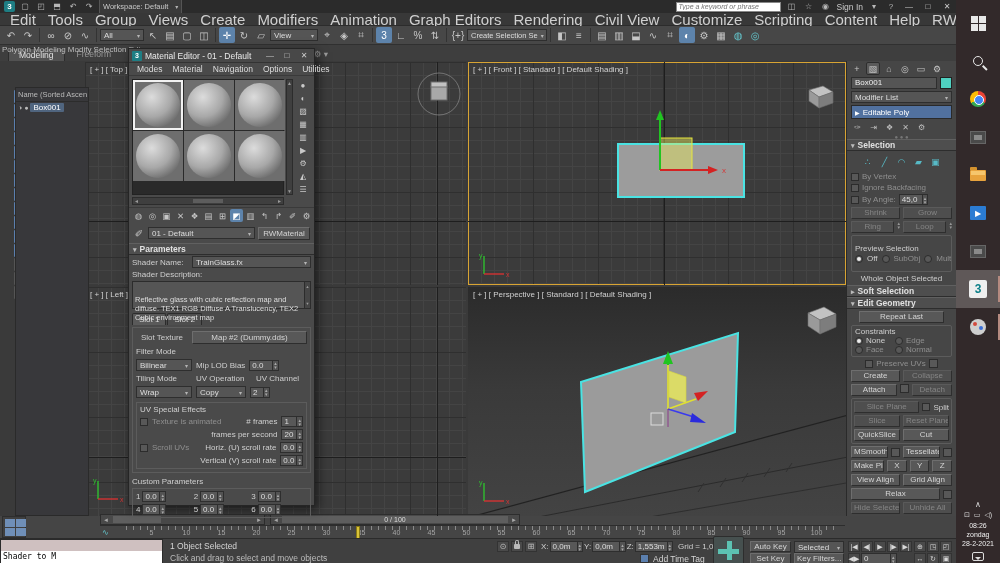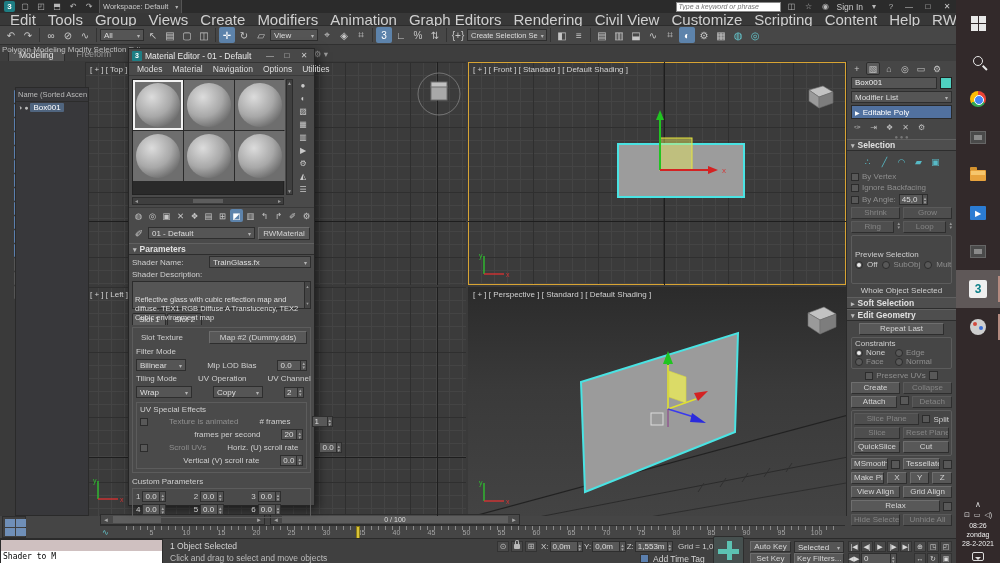--- a/index.html
+++ b/index.html
@@ -146,21 +146,21 @@
   #shaderdesc{background:#555;border:1px solid #2c2c2c;color:#ddd;font-size:7.5px;line-height:9px;
      padding:13px 2px;height:28px;position:relative}
   #shaderdesc .vs{position:absolute;right:0;top:0;bottom:0;width:6px;background:#464646;
      border-left:1px solid #2c2c2c;display:flex;flex-direction:column;justify-content:space-between;
      font-size:4px;color:#999;align-items:center}
   .tabs{display:flex;gap:1px;margin-top:2px}
   .tab{font-size:8px;color:#ddd;background:#4e4e4e;border:1px solid #2c2c2c;border-bottom:none;
      padding:1px 6px;border-radius:2px 2px 0 0}
   .tab.sel{background:#5a5a5a}
   #slotpanel{border:1px solid #5c5c5c;padding:3px 3px;display:flex;flex-direction:column;gap:3px}
-  .merow{display:flex;align-items:center;gap:21px}
+  .merow{display:flex;align-items:center;gap:4px}
   .right{justify-content:flex-end}
   #uvfx{border:1px solid #5c5c5c;padding:2px 3px;display:flex;flex-direction:column;gap:2px;margin-top:1px}
   #customband{margin-top:2px}
   #custombox{border:1px solid #5c5c5c;padding:2px 3px;display:grid;grid-template-columns:1fr 1fr 1fr;gap:2px}
   .cpcell{display:flex;align-items:center;gap:2px;font-size:8px}
 
   
   #layoutbtn{position:absolute;left:2px;top:516px;width:24px;height:22px;background:#3f3f3f;
      display:grid;grid-template-columns:10px 10px;grid-auto-rows:8px;gap:1px;padding:2px;border:1px solid #2e2e2e}
   #layoutbtn i{background:#6f8fb8}
@@ -541,21 +541,21 @@
       <div class="btnpair">
         <div class="b dis">Shrink</div>
         <div class="b dis">Grow</div>
       </div>
       <div class="btnpair">
         <div class="b dis" style="flex:1.4">Ring</div>
         <span class="ar" style="font-size:5px;line-height:4px;color:#999">▴<br>▾</span>
         <div class="b dis" style="flex:1.4">Loop</div>
         <span class="ar" style="font-size:5px;line-height:4px;color:#999">▴<br>▾</span>
       </div>
-      <div class="gb" style="padding:14px 3px">
+      <div class="gb" style="padding:8px 3px">
         <div class="lbl">Preview Selection</div>
         <div class="chkrow" style="gap:4px;margin-top:1px">
           <span class="rb on"></span>
           <span class="lbl">Off</span>
           <span class="rb"></span>
           <span class="lbl dim">SubObj</span>
           <span class="rb"></span>
           <span class="lbl dim">Mult</span>
         </div>
       </div>

